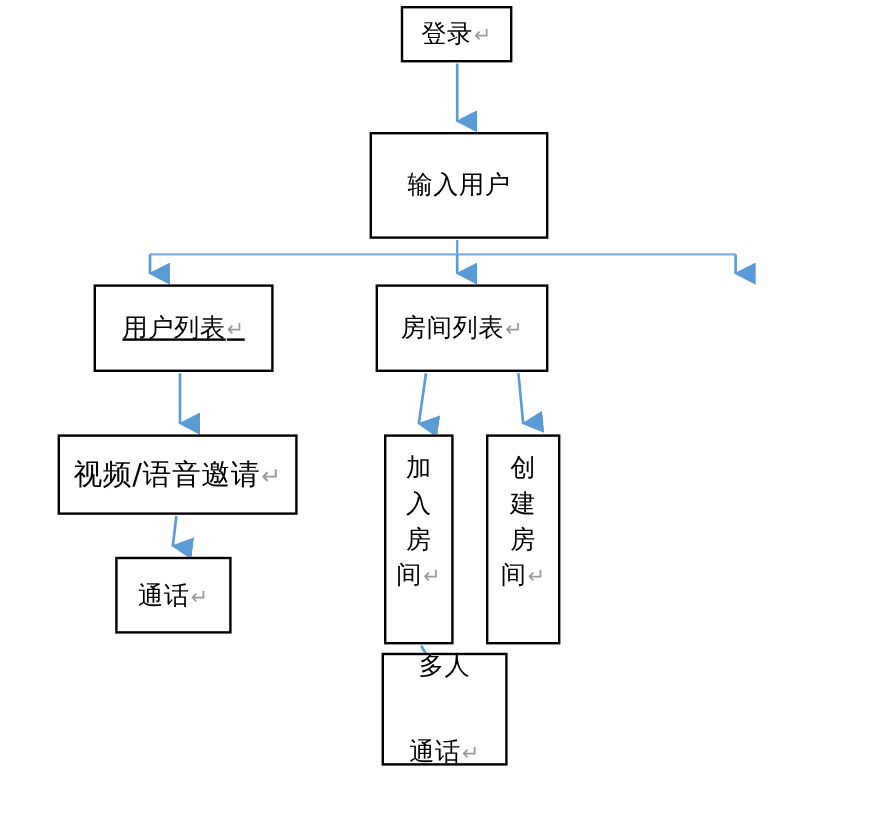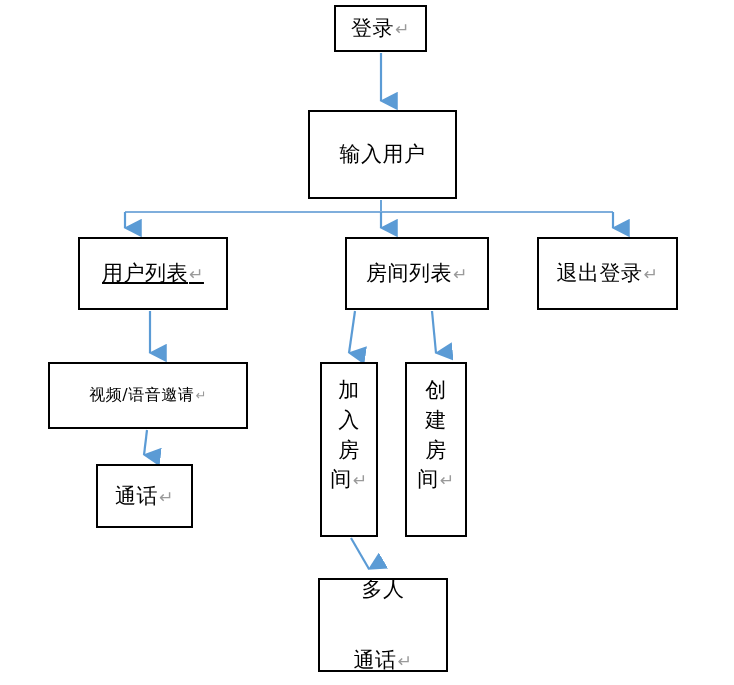--- a/index.html
+++ b/index.html
@@ -44,21 +44,21 @@
     letter-spacing: 0.5px;
   }
   .node.vertical {
     justify-content: flex-start;
     padding-top: 12px;
   }
   .node.vertical .line {
     line-height: 1.42;
   }
   .node .line.small {
-    font-size: 16px;
+    font-size: 24px;
   }
   .ret {
     color: #9a9a9a;
     font-size: 0.82em;
     vertical-align: baseline;
     margin-left: 1px;
   }
 </style>
 </head>
 <body>
@@ -107,41 +107,38 @@
 
 <div class="node" style="left: 334px; top: 5px; width: 93px; height: 47px; border-color: rgb(0, 0, 0); background: rgb(255, 255, 255);">
       <span class="line">登录<span class="ret" style="color: rgb(154, 154, 154);">↵</span></span>
     </div>
     <div class="node" style="left: 308px; top: 110px; width: 149px; height: 89px; border-color: rgb(0, 0, 0); background: rgb(255, 255, 255);">
       <span class="line">输入用户</span>
     </div>
     <div class="node" style="left: 78px; top: 237px; width: 150px; height: 73px; border-color: rgb(0, 0, 0); background: rgb(255, 255, 255); text-decoration: underline;">
       <span class="line">用户列表<span class="ret" style="color: rgb(154, 154, 154);">↵</span></span>
     </div>
-    <div class="node" style="left: 313px; top: 237px; width: 144px; height: 73px; border-color: rgb(0, 0, 0); background: rgb(255, 255, 255); margin-left: 32px;">
+    <div class="node" style="left: 313px; top: 237px; width: 144px; height: 73px; border-color: rgb(0, 0, 0); background: rgb(255, 255, 255);">
       <span class="line">房间列表<span class="ret" style="color: rgb(154, 154, 154);">↵</span></span>
-    </div>
-    <div class="node" style="left: 537px; top: 237px; width: 141px; height: 73px; border-color: rgb(0, 0, 0); background: rgb(255, 255, 255);">
-      <span class="line">退出登录<span class="ret" style="color: rgb(154, 154, 154);">↵</span></span>
     </div>
     <div class="node" style="left: 48px; top: 362px; width: 200px; height: 67px; border-color: rgb(0, 0, 0); background: rgb(255, 255, 255);">
       <span class="line small">视频/语音邀请<span class="ret" style="color: rgb(154, 154, 154);">↵</span></span>
     </div>
     <div class="node vertical" style="left: 320px; top: 362px; width: 58px; height: 175px; border-color: rgb(0, 0, 0); background: rgb(255, 255, 255);">
       <span class="line">加</span>
       <span class="line">入</span>
       <span class="line">房</span>
       <span class="line">间<span class="ret" style="color: rgb(154, 154, 154);">↵</span></span>
     </div>
     <div class="node vertical" style="left: 405px; top: 362px; width: 62px; height: 175px; border-color: rgb(0, 0, 0); background: rgb(255, 255, 255);">
       <span class="line">创</span>
       <span class="line">建</span>
       <span class="line">房</span>
       <span class="line">间<span class="ret" style="color: rgb(154, 154, 154);">↵</span></span>
     </div>
     <div class="node" style="left: 96px; top: 464px; width: 97px; height: 64px; border-color: rgb(0, 0, 0); background: rgb(255, 255, 255);">
       <span class="line">通话<span class="ret" style="color: rgb(154, 154, 154);">↵</span></span>
     </div>
-    <div class="node" style="left: 318px; top: 578px; width: 130px; height: 94px; border-color: rgb(0, 0, 0); background: rgb(255, 255, 255); gap: 44px;">
+    <div class="node" style="left: 318px; top: 544px; width: 105px; height: 94px; border-color: rgb(0, 0, 0); background: rgb(255, 255, 255); gap: 44px;">
       <span class="line">多人</span>
       <span class="line">通话<span class="ret" style="color: rgb(154, 154, 154);">↵</span></span>
     </div>
   </div>
 
 </body></html>

